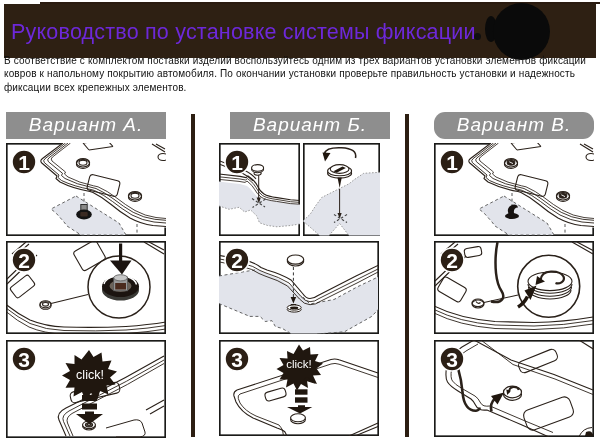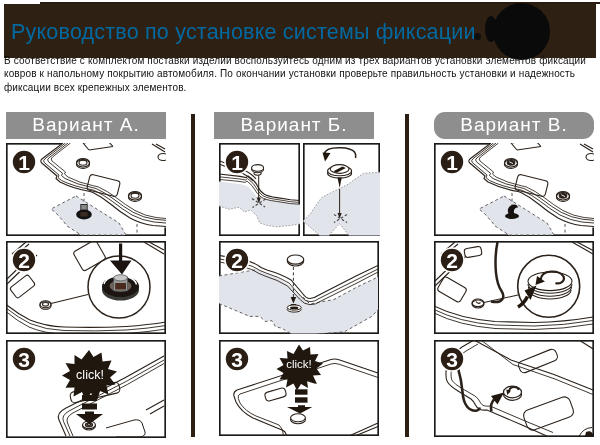--- a/index.html
+++ b/index.html
@@ -1,28 +1,28 @@
 <!DOCTYPE html>
 <html><head>
 <meta charset="utf-8">
 <style>
 html,body{margin:0;padding:0;}
 body{width:600px;height:445px;position:relative;background:#fff;overflow:hidden;
   font-family:"Liberation Sans",sans-serif;}
 .abs{position:absolute;}
 #topline{left:40px;top:2px;width:560px;height:2px;background:#2a1b10;}
 #hdr{left:4px;top:4px;width:592px;height:54px;background:#2e2013;}
-#title{left:11px;top:20px;font-size:21.5px;color:#0369a1;letter-spacing:0.2px;}
+#title{left:11px;top:20px;font-size:21.5px;color:#6d28d9;letter-spacing:0.2px;}
 #blob{left:493px;top:3px;width:57px;height:57px;border-radius:50%;background:#0a0a0a;}
 #blob2{left:485px;top:16px;width:12px;height:26px;border-radius:50%;background:#0a0a0a;}
 #dot1{left:474px;top:33px;width:7px;height:7px;border-radius:50%;background:#0f0f0f;}
 #intro{left:4px;top:54px;width:596px;font-size:10px;letter-spacing:0.14px;line-height:13.4px;color:#101010;}
-.ch{top:112px;height:27px;background:#8e8e8e;color:#fff;font-size:19px;letter-spacing:1px;text-align:center;line-height:26px;}
+.ch{top:112px;height:27px;background:#8e8e8e;color:#fff;font-size:19px;letter-spacing:1px;text-align:center;line-height:26px;font-style:italic;}
 #chA{left:6px;width:160px;}
-#chB{left:214px;width:160px;}
+#chB{left:230px;width:160px;}
 #chC{left:434px;width:160px;border-radius:11px;}
 .dvd{top:114px;width:4px;height:323px;background:#2c1e12;}
 #dv1{left:191px;}
 #dv2{left:405px;}
 svg{position:absolute;display:block;}
 </style>
 </head>
 <body>
 <div class="abs" id="topline"></div>
 <div class="abs" id="hdr"></div>

